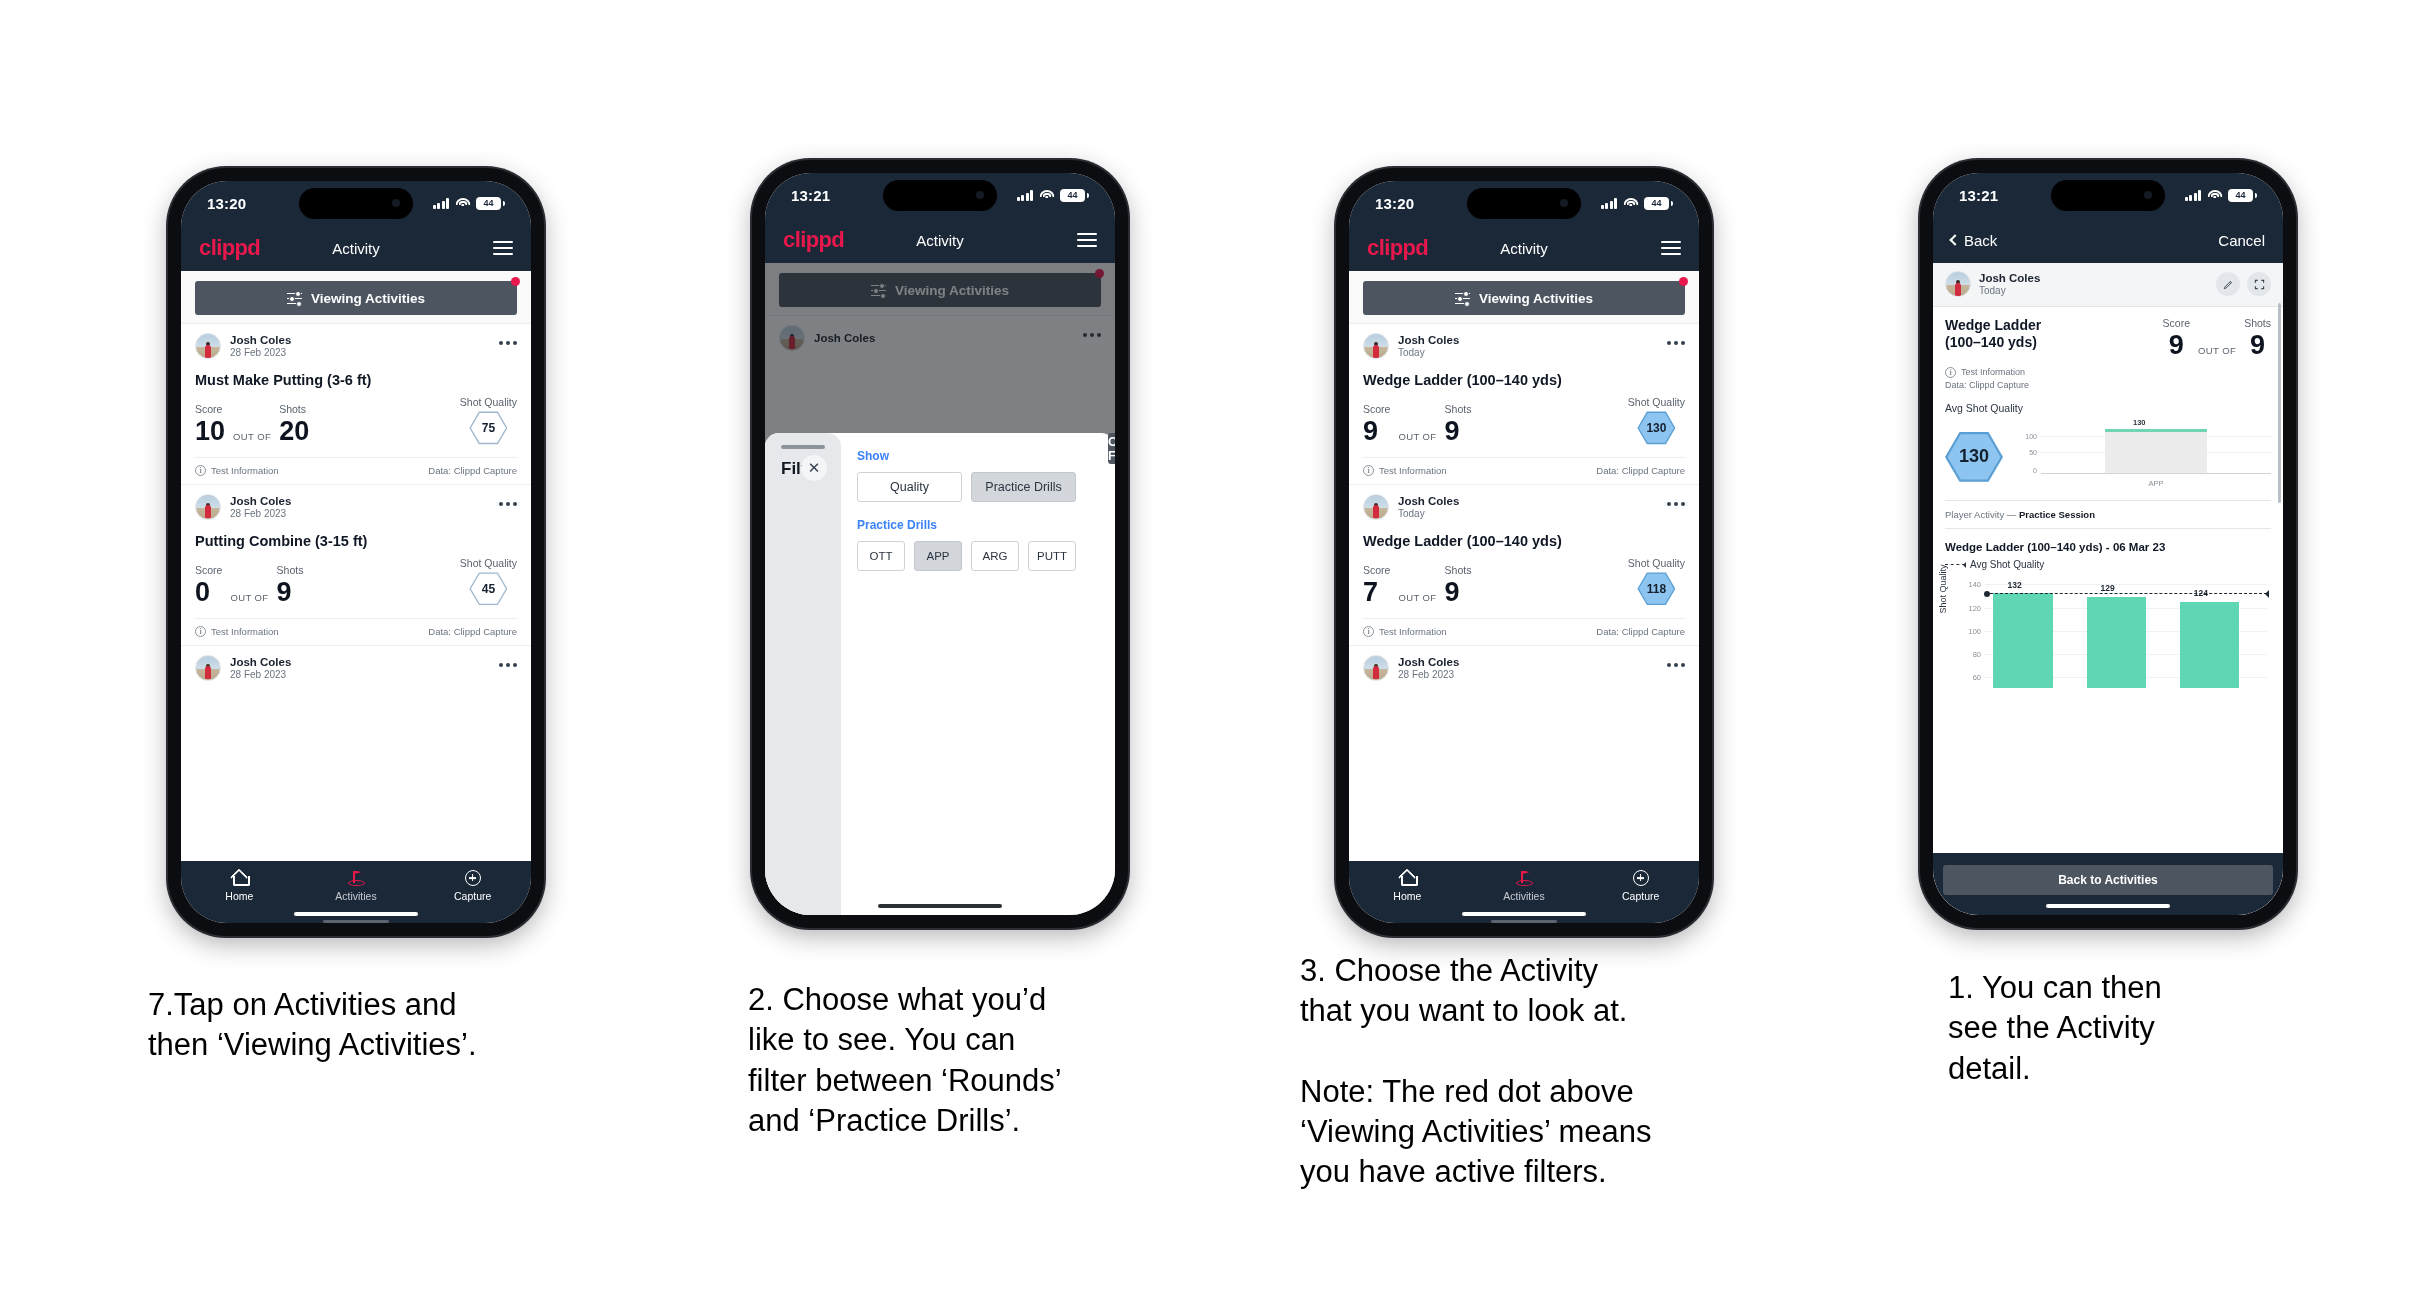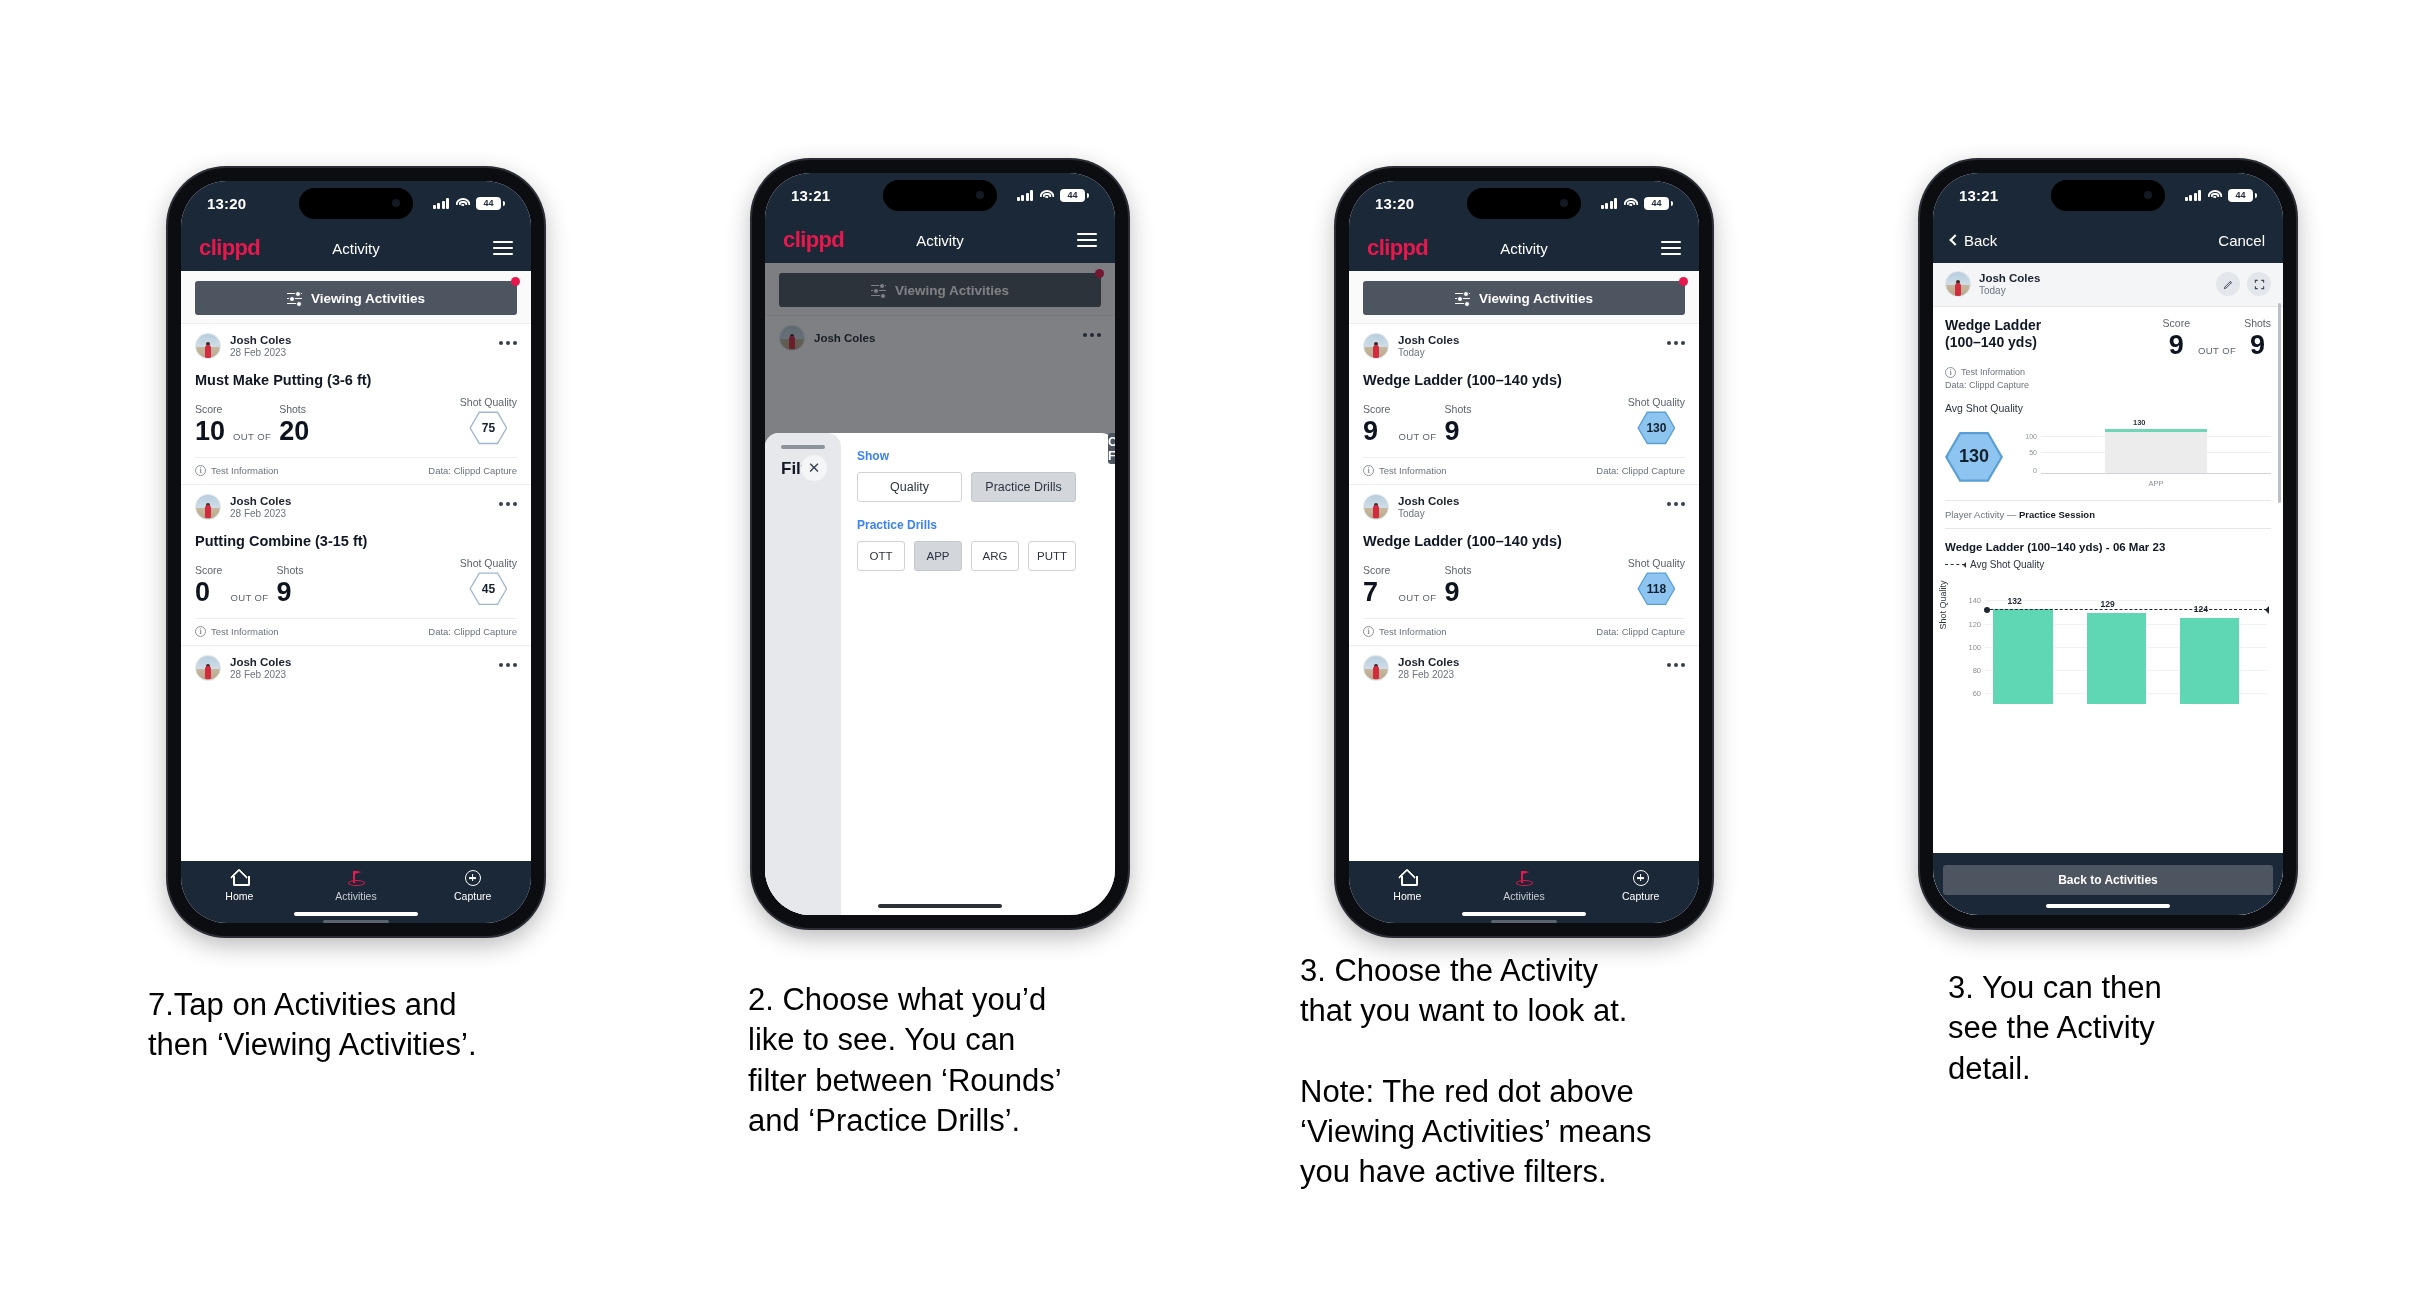--- a/index.html
+++ b/index.html
@@ -252,21 +252,21 @@
 
   .sess-row { border-top:1px solid #e4e7ea; border-bottom:1px solid #e4e7ea;
     margin-top:12px; padding: 8px 0; font-size:9.5px; color:#6b7480; }
   .sess-row b { color:#131a24; }
   .chart-title { font-size:11.5px; font-weight:bold; color:#101826; margin-top:12px; }
   .legend { display:flex; align-items:center; gap:5px; margin-top:6px; font-size:10px; color:#2b3440;}
   .legend .dash { width:20px; height:0; border-top:1.5px dashed #2b3440; position:relative;}
   .legend .dash:after{ content:""; position:absolute; right:-1px; top:-3px;
     border:3px solid transparent; border-right-color:#2b3440;}
 
-  .bigchart { position:relative; height:110px; margin-top:24px; }
+  .bigchart { position:relative; height:110px; margin-top:8px; }
   .bc-ylabel { position:absolute; left:-2px; top:50%; transform: rotate(-90deg) translateX(50%);
     transform-origin: left center; font-size:9px; color:#2b3440; white-space:nowrap;}
   .bc-axis { position:absolute; left:16px; top:0; bottom:0; width:22px; font-size:7.5px; color:#8a9199;}
   .bc-axis span { position:absolute; right:2px; transform:translateY(-50%);}
   .bc-plot { position:absolute; left:40px; right:4px; top:0; bottom:0; }
   .bc-grid { position:absolute; left:0; right:0; height:1px; background:#f0f1f3;}
   .bc-bar { position:absolute; bottom:0; background:#5fd6b4; }
   .bc-val { position:absolute; font-size:8.5px; font-weight:bold; color:#1d2732;}
   .avgline { position:absolute; left:0; right:0; border-top:1.6px dashed #1d2732; }
   .avgline:before{ content:""; position:absolute; left:-1px; top:-3px; width:6px;height:6px;
@@ -877,17 +877,17 @@
   <div class="caption" style="left:748px; top:980px; width:500px; white-space:pre-line;">2. Choose what you’d
 like to see. You can
 filter between ‘Rounds’
 and ‘Practice Drills’.</div>
   <div class="caption" style="left:1300px; top:951px; width:560px; white-space:pre-line;">3. Choose the Activity
 that you want to look at.
 
 Note: The red dot above
 ‘Viewing Activities’ means
 you have active filters.</div>
-  <div class="caption" style="left:1948px; top:968px; width:420px; white-space:pre-line;">3. You can then
+  <div class="caption" style="left:1948px; top:968px; width:420px; white-space:pre-line;">1. You can then
 see the Activity
 detail.</div>
 
 </div>
 
 </body></html>

